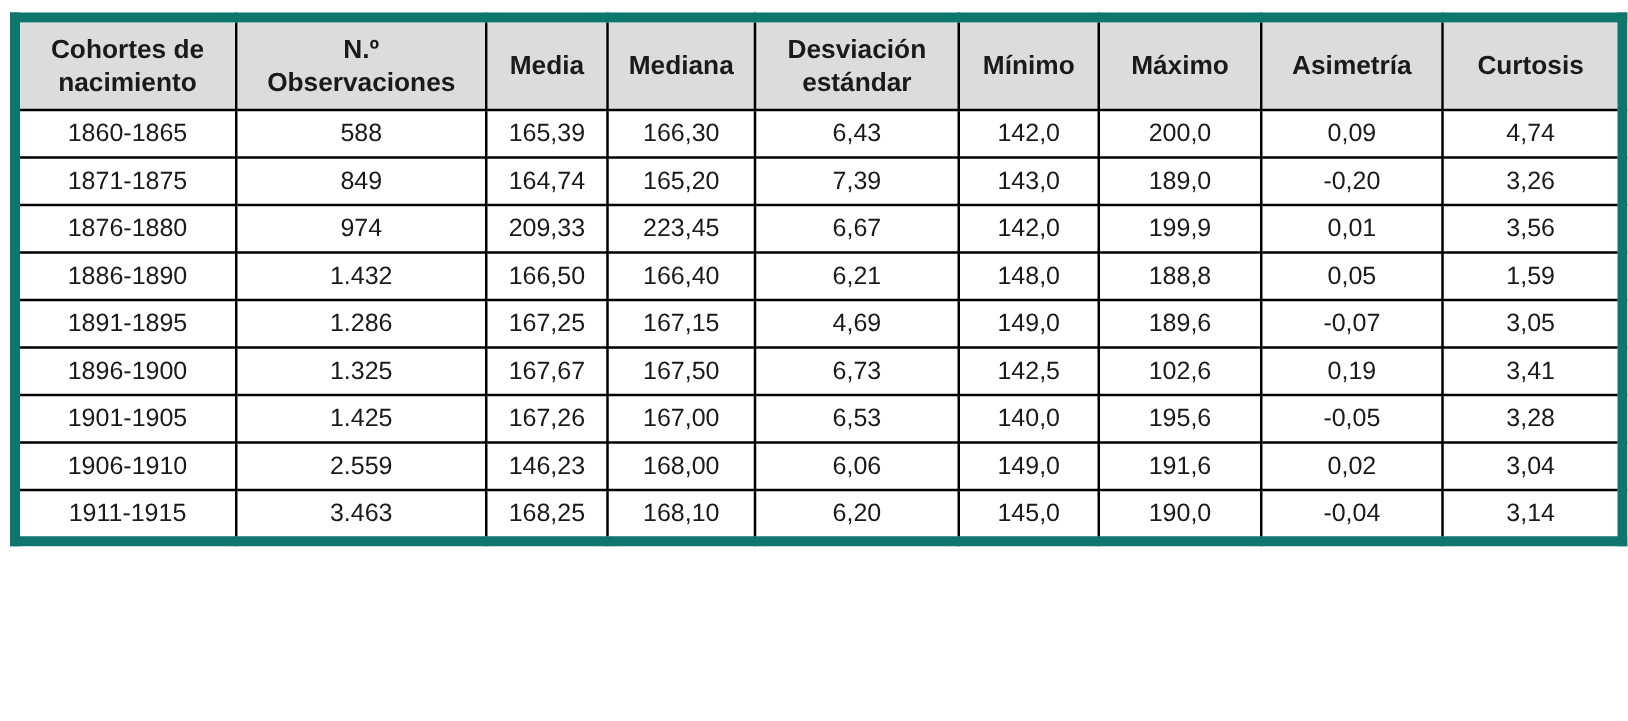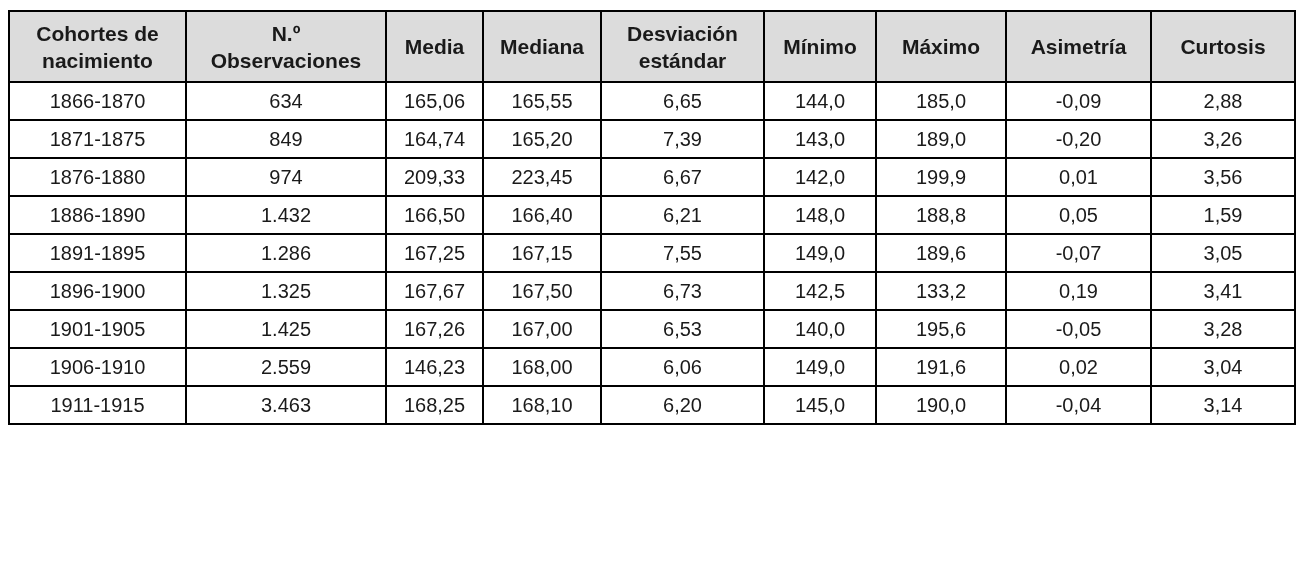--- a/index.html
+++ b/index.html
@@ -11,21 +11,21 @@
     overflow: hidden;
     font-family: "Liberation Sans", "DejaVu Sans", sans-serif;
   }
   .table-wrap {
     padding: 10px 8px;
   }
   table.stats {
     border-collapse: collapse;
     table-layout: fixed;
     width: 1286px;
-    border: 2px solid #0f766e;
+    border: 8px solid #0f766e;
     color: #1a1a1a;
   }
   table.stats th, table.stats td {
     border: 2px solid #000000;
     text-align: center;
     vertical-align: middle;
     padding: 0 4px;
     overflow: hidden;
   }
   table.stats th {
@@ -70,29 +70,29 @@
         <th>Desviación
 estándar</th>
         <th>Mínimo</th>
         <th>Máximo</th>
         <th>Asimetría</th>
         <th>Curtosis</th>
       </tr>
     </thead>
     <tbody>
         <tr>
-    <td>1866-1870</td>
-    <td>634</td>
-    <td>165,06</td>
-    <td>165,55</td>
-    <td>6,65</td>
-    <td>144,0</td>
-    <td>185,0</td>
-    <td>-0,09</td>
-    <td>2,88</td>
+    <td>1860-1865</td>
+    <td>588</td>
+    <td>165,39</td>
+    <td>166,30</td>
+    <td>6,43</td>
+    <td>142,0</td>
+    <td>200,0</td>
+    <td>0,09</td>
+    <td>4,74</td>
   </tr>
         <tr>
     <td>1871-1875</td>
     <td>849</td>
     <td>164,74</td>
     <td>165,20</td>
     <td>7,39</td>
     <td>143,0</td>
     <td>189,0</td>
     <td>-0,20</td>
@@ -118,34 +118,34 @@
     <td>148,0</td>
     <td>188,8</td>
     <td>0,05</td>
     <td>1,59</td>
   </tr>
         <tr>
     <td>1891-1895</td>
     <td>1.286</td>
     <td>167,25</td>
     <td>167,15</td>
-    <td>7,55</td>
+    <td>4,69</td>
     <td>149,0</td>
     <td>189,6</td>
     <td>-0,07</td>
     <td>3,05</td>
   </tr>
         <tr>
     <td>1896-1900</td>
     <td>1.325</td>
     <td>167,67</td>
     <td>167,50</td>
     <td>6,73</td>
     <td>142,5</td>
-    <td>133,2</td>
+    <td>102,6</td>
     <td>0,19</td>
     <td>3,41</td>
   </tr>
         <tr>
     <td>1901-1905</td>
     <td>1.425</td>
     <td>167,26</td>
     <td>167,00</td>
     <td>6,53</td>
     <td>140,0</td>

